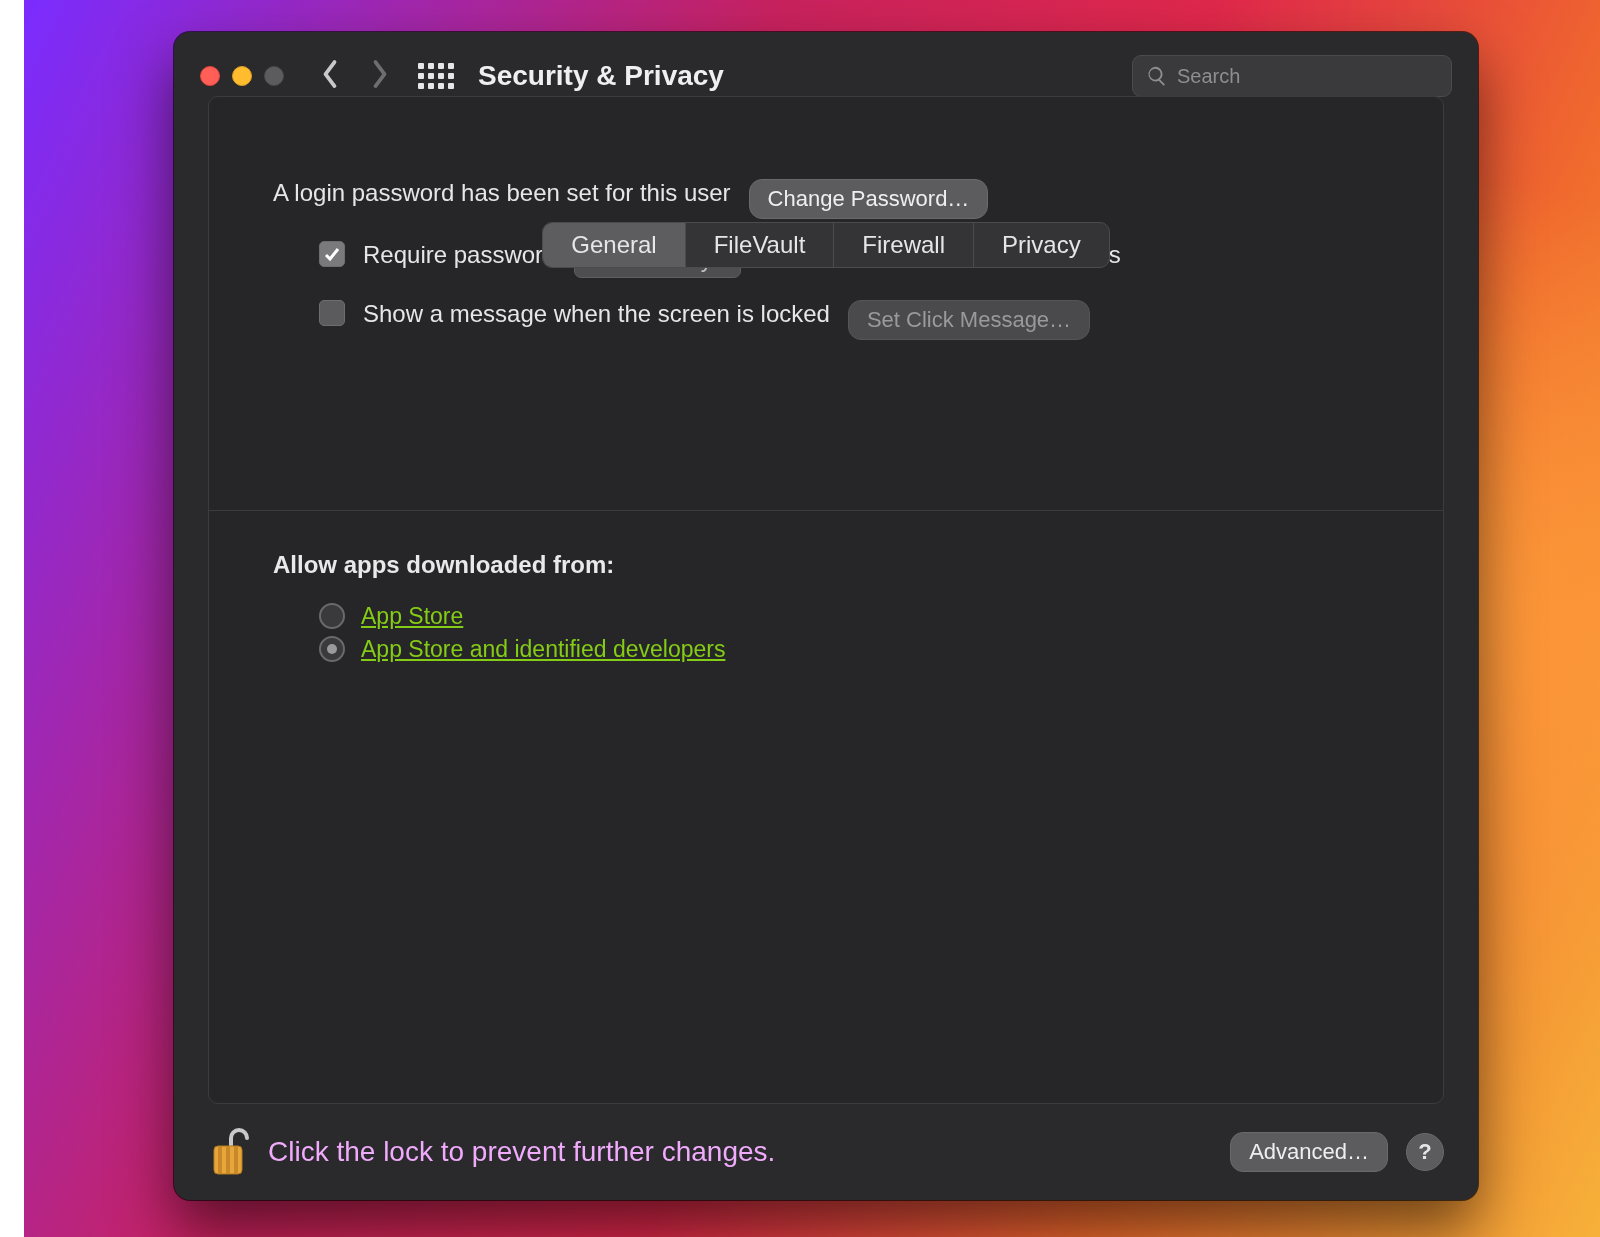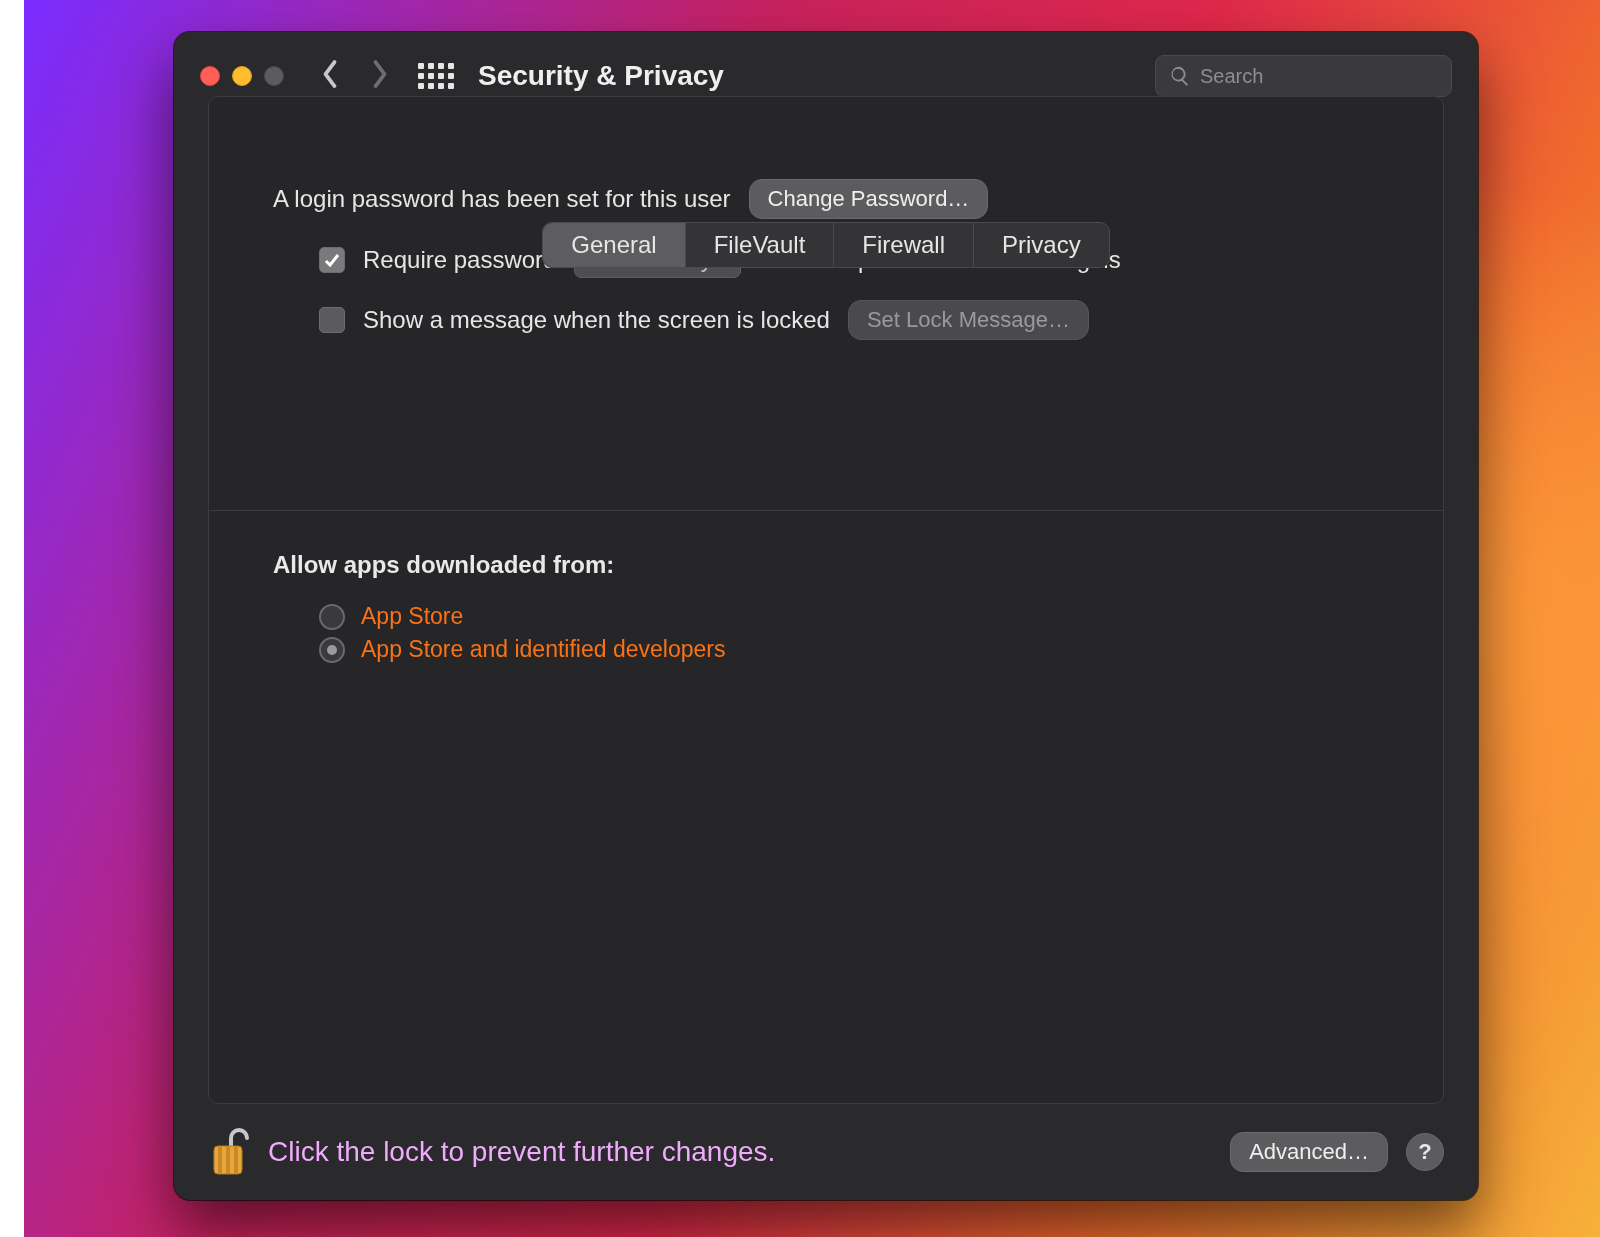--- a/index.html
+++ b/index.html
@@ -25,21 +25,21 @@
   .dot{width:18px;height:18px;border-radius:50%;}
   .dot.red{background:#ff5f57;border:1px solid #e2463e;}
   .dot.yellow{background:#febc2e;border:1px solid #dba124;}
   .dot.green{background:#5c5c5e;border:1px solid #4a4a4c;} 
   .nav{display:flex;gap:30px;align-items:center;color:#9f9f9f;margin-right:10px;}
   .nav svg{width:20px;height:30px;}
   .grid-icon{display:grid;grid-template-columns:repeat(4,6px);grid-auto-rows:6px;gap:4px;margin-right:6px;}
   .grid-icon span{background:#e6e6e6;border-radius:1px;}
   .title{font-size:28px;font-weight:700;color:#efefef;white-space:nowrap;}
   .spacer{flex:1;}
-  .searchwrap{position:relative;width:297px;}
+  .searchwrap{position:relative;width:320px;}
   .searchwrap svg{position:absolute;left:14px;top:50%;transform:translateY(-50%);width:22px;height:22px;fill:#8e8e90;}
   .search{
     width:100%;height:42px;border-radius:9px;background:#3a3a3c;border:1px solid #4a4a4c;
     color:#ddd;font-size:20px;padding-left:44px;box-sizing:border-box;outline:none;
   }
   .search::placeholder{color:#8e8e90;}
   
   .body{flex:1;display:flex;flex-direction:column;padding:0 34px 0 34px;}
   .tabwrap{display:flex;justify-content:center;margin-top:50px;}
   .tabs{
@@ -49,21 +49,21 @@
     padding:8px 28px;font-size:24px;color:#e6e6e6;cursor:pointer;
     border-right:1px solid #4b4b4d;
   }
   .tab:last-child{border-right:none;}
   .tab.active{background:#5d5d5f;}
   .panel{
     margin-top:-24px;border:1px solid #3c3c3e;border-radius:10px;flex:1;
     padding:82px 64px 40px 64px;position:relative;background:#262628;
     display:flex;flex-direction:column;
   }
-  .row{display:flex;align-items:center;gap:18px;font-size:24px;color:#e6e6e6;}
+  .row{display:flex;gap:18px;font-size:24px;color:#e6e6e6;}
   .row + .row{margin-top:22px;}
   .indent{padding-left:46px;}
   .btn{
     background:#5c5c5e;color:#efefef;border:1px solid #6a6a6c;border-radius:13px;
     padding:6px 18px;font-size:22px;cursor:pointer;white-space:nowrap;
   }
   .btn.dim{background:#4a4a4c;color:#9a9a9c;border-color:#555;}
   .checkbox{
     width:24px;height:24px;border-radius:5px;background:#5b5b5d;border:1px solid #6d6d6f;
     display:inline-flex;align-items:center;justify-content:center;flex:0 0 auto;
@@ -74,21 +74,21 @@
   .select{
     display:inline-flex;align-items:center;gap:10px;background:#4e4e50;border:1px solid #5e5e60;
     border-radius:7px;padding:4px 8px 4px 14px;color:#bdbdbf;font-size:23px;
   }
   .select .caret{display:flex;flex-direction:column;gap:2px;}
   .select .caret span{width:0;height:0;border-left:5px solid transparent;border-right:5px solid transparent;}
   .select .caret .up{border-bottom:6px solid #bdbdbf;}
   .select .caret .down{border-top:6px solid #bdbdbf;}
   .hr{height:1px;background:#3c3c3e;margin:170px -64px 40px -64px;}
   .sect-label{font-size:24px;color:#e9e9e9;margin-bottom:18px;font-weight:bold;}
-  .radio-row{display:flex;align-items:center;gap:16px;font-size:23px;color:#f97316;margin-left:46px;margin-top:6px;}
+  .radio-row{display:flex;gap:16px;font-size:23px;color:#84cc16;margin-left:46px;margin-top:6px;text-decoration:underline;}
   .radio{
     width:22px;height:22px;border-radius:50%;border:2px solid #6a6a6c;background:#3a3a3c;
     display:inline-flex;align-items:center;justify-content:center;
   }
   .radio .inner{width:10px;height:10px;border-radius:50%;background:#9a9a9c;display:none;}
   .radio.selected .inner{display:block;}
   
   .footer{
     height:96px;display:flex;align-items:center;padding:0 34px;gap:18px;
   }
@@ -173,21 +173,21 @@
               </span>
           </span>
           <span>after sleep or screen saver begins</span>
         </div>
 
         <div class="row indent">
           <span class="checkbox">
             
           </span>
           <span>Show a message when the screen is locked</span>
-          <button class="btn dim">Set Lock Message…</button>
+          <button class="btn dim">Set Click Message…</button>
         </div>
 
         <div class="hr"></div>
 
         <div class="sect-label">Allow apps downloaded from:</div>
 
         <div class="radio-row">
           <span class="radio"></span>
           <span>App Store</span>
         </div>

